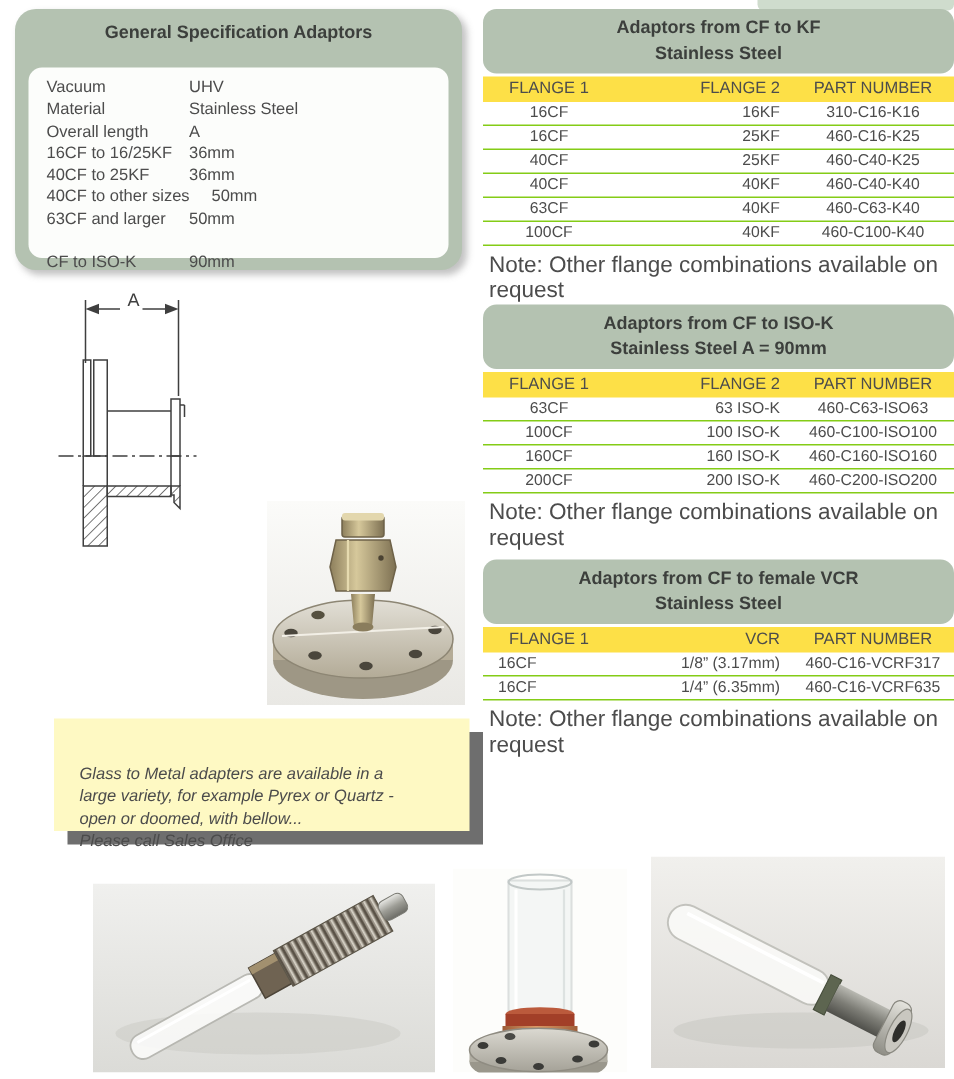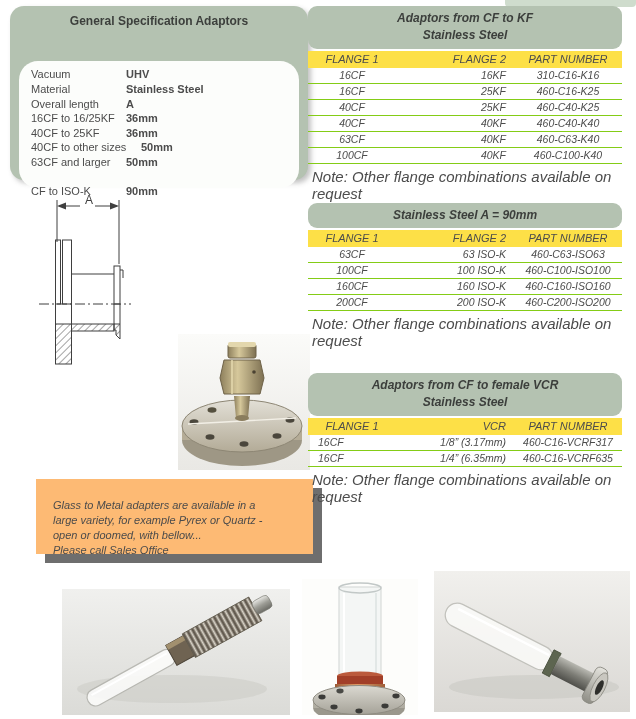--- a/index.html
+++ b/index.html
@@ -4,42 +4,42 @@
 <style>
   html,body{margin:0;padding:0;background:#ffffff;}
   #page{position:relative;width:636px;height:719px;background:#ffffff;overflow:hidden;
         font-family:"Liberation Sans",sans-serif;color:#4c4c4c;}
 
   
   .band{background:#b4c2b1;border-radius:9px;text-align:center;font-weight:bold;
         color:#3c3f3c;font-size:12px;line-height:1.45;padding:4px 2px;}
 
   
-  .tbl{position:absolute;left:308px;width:314px;font-style:italic;}
+  .tbl{position:absolute;left:322px;width:314px;}
   .thead{display:flex;background:#fde047;margin-top:2px;height:17px;line-height:17px;
          font-size:11px;color:#4c4c4c;}
   .trow{display:flex;height:15px;line-height:15px;font-size:10.5px;border-bottom:1px solid #84cc16;}
   .c1{width:88px;text-align:center;}
   .c2{width:110px;text-align:right;}
   .c3{flex:1;text-align:center;padding-left:8px;}
   .note{font-size:15px;color:#4c4c4c;padding:4px 0 0 4px;}
 
   
   #spec-box{position:absolute;left:10px;top:6px;width:298px;height:174px;background:#b4c2b1;
             border-radius:14px;box-shadow:3px 3px 5px rgba(120,120,120,.45);}
   #spec-box .band{background:none;padding:7px 0 15px 0;}
-  #spec-inner{margin:16px 9px;background:#fcfdfb;border-radius:19px;height:127px;
+  #spec-inner{margin:0 9px;background:#fcfdfb;border-radius:9px;height:127px;
               padding:6px 0 0 12px;box-sizing:border-box;}
   .srow{display:flex;font-size:11px;line-height:14.6px;min-height:14.6px;color:#4c4c4c;}
   .srow .slabel{width:95px;}
-  .srow .svalue{flex:1;font-weight:bold;}
-
-  
-  #note-box{position:absolute;left:36px;top:479px;width:277px;height:75px;background:#fdba74;
-            box-shadow:9px 9px 0 #6e6e6e;box-sizing:border-box;padding:19px 8px 0 17px;
+  .srow .svalue{flex:1;}
+
+  
+  #note-box{position:absolute;left:36px;top:479px;width:277px;height:75px;background:#fef9c3;
+            box-shadow:9px 9px 0 #6e6e6e;box-sizing:border-box;padding:30px 8px 0 17px;
             font-style:italic;font-size:11px;line-height:15px;color:#4b4b4b;}
 
   
   .figure{position:absolute;}
   svg{display:block;}
 </style>
 </head>
 <body>
 
 <div id="page">
@@ -213,20 +213,21 @@
     <div class="trow">
       <div class="c1">100CF</div>
       <div class="c2">40KF</div>
       <div class="c3">460-C100-K40</div>
     </div>
     <div class="note">Note: Other flange combinations available on request</div>
   </div>
 
   <div class="tbl" style="top:203px;">
     <div class="band">
+      <div>Adaptors from CF to ISO-K</div>
       <div>Stainless Steel  A = 90mm</div>
     </div>
     <div class="thead">
       <div class="c1">FLANGE 1</div>
       <div class="c2">FLANGE 2</div>
       <div class="c3">PART NUMBER</div>
     </div>
     <div class="trow">
       <div class="c1">63CF</div>
       <div class="c2">63 ISO-K</div>

